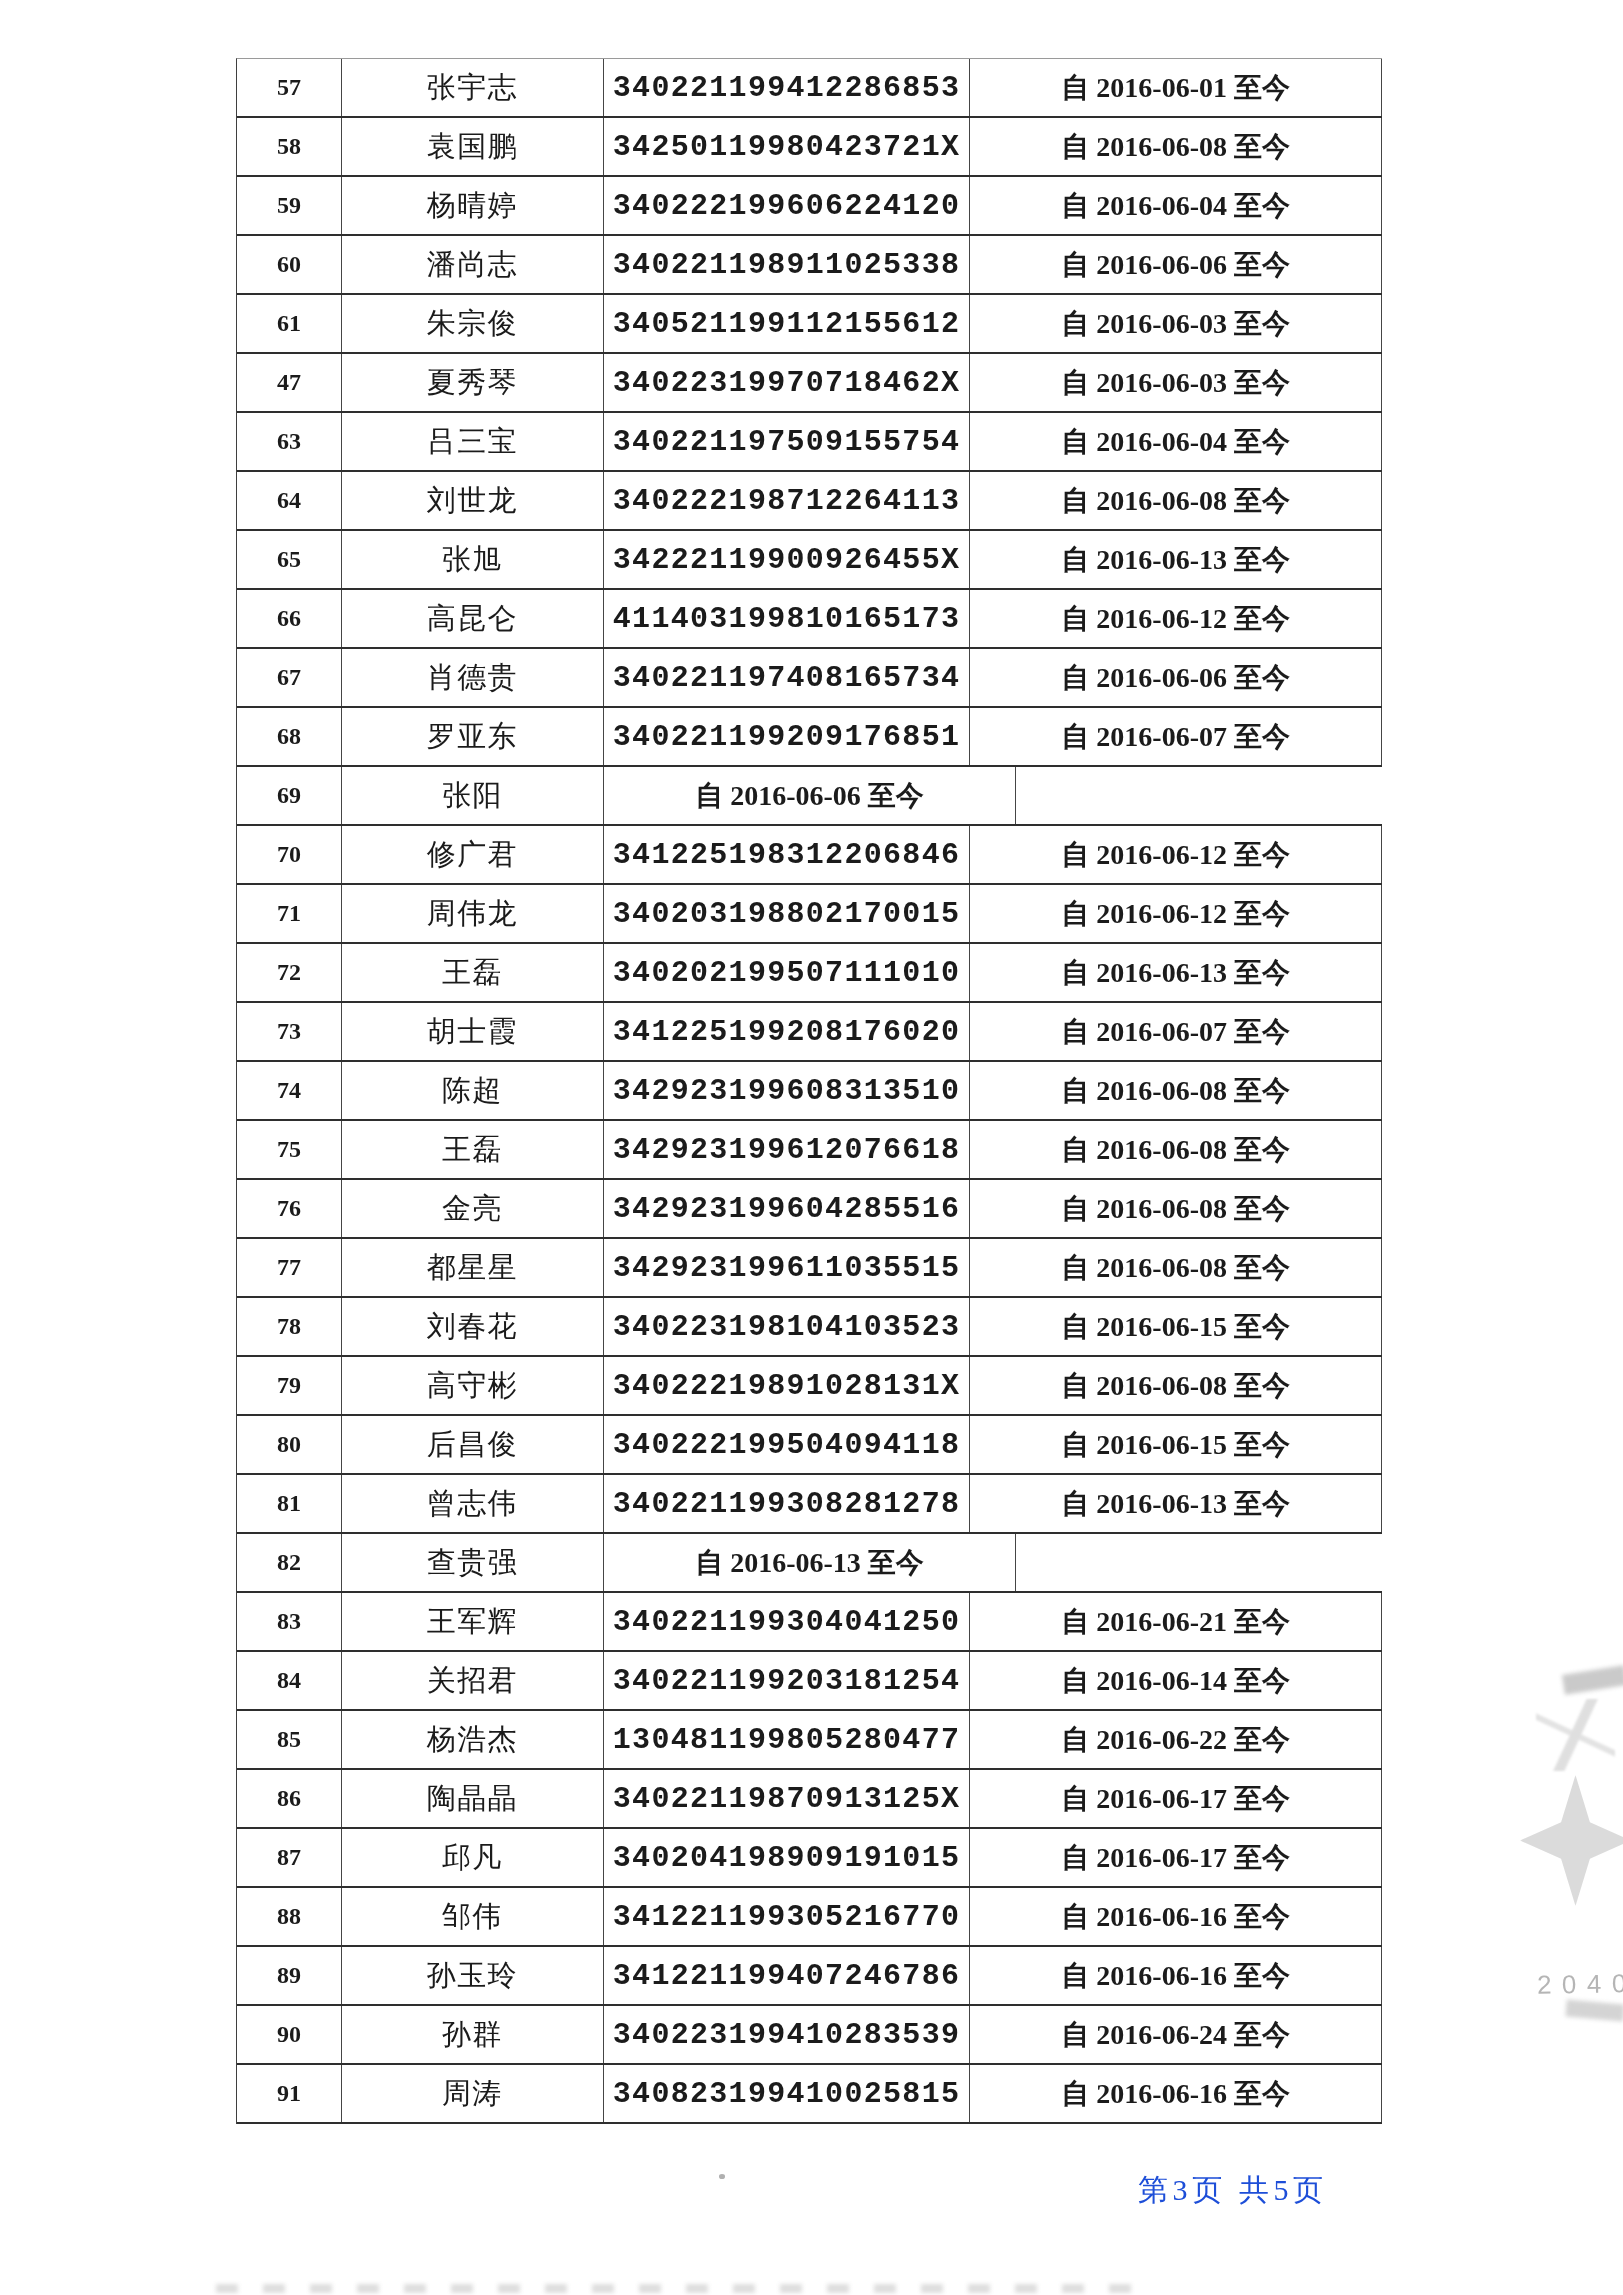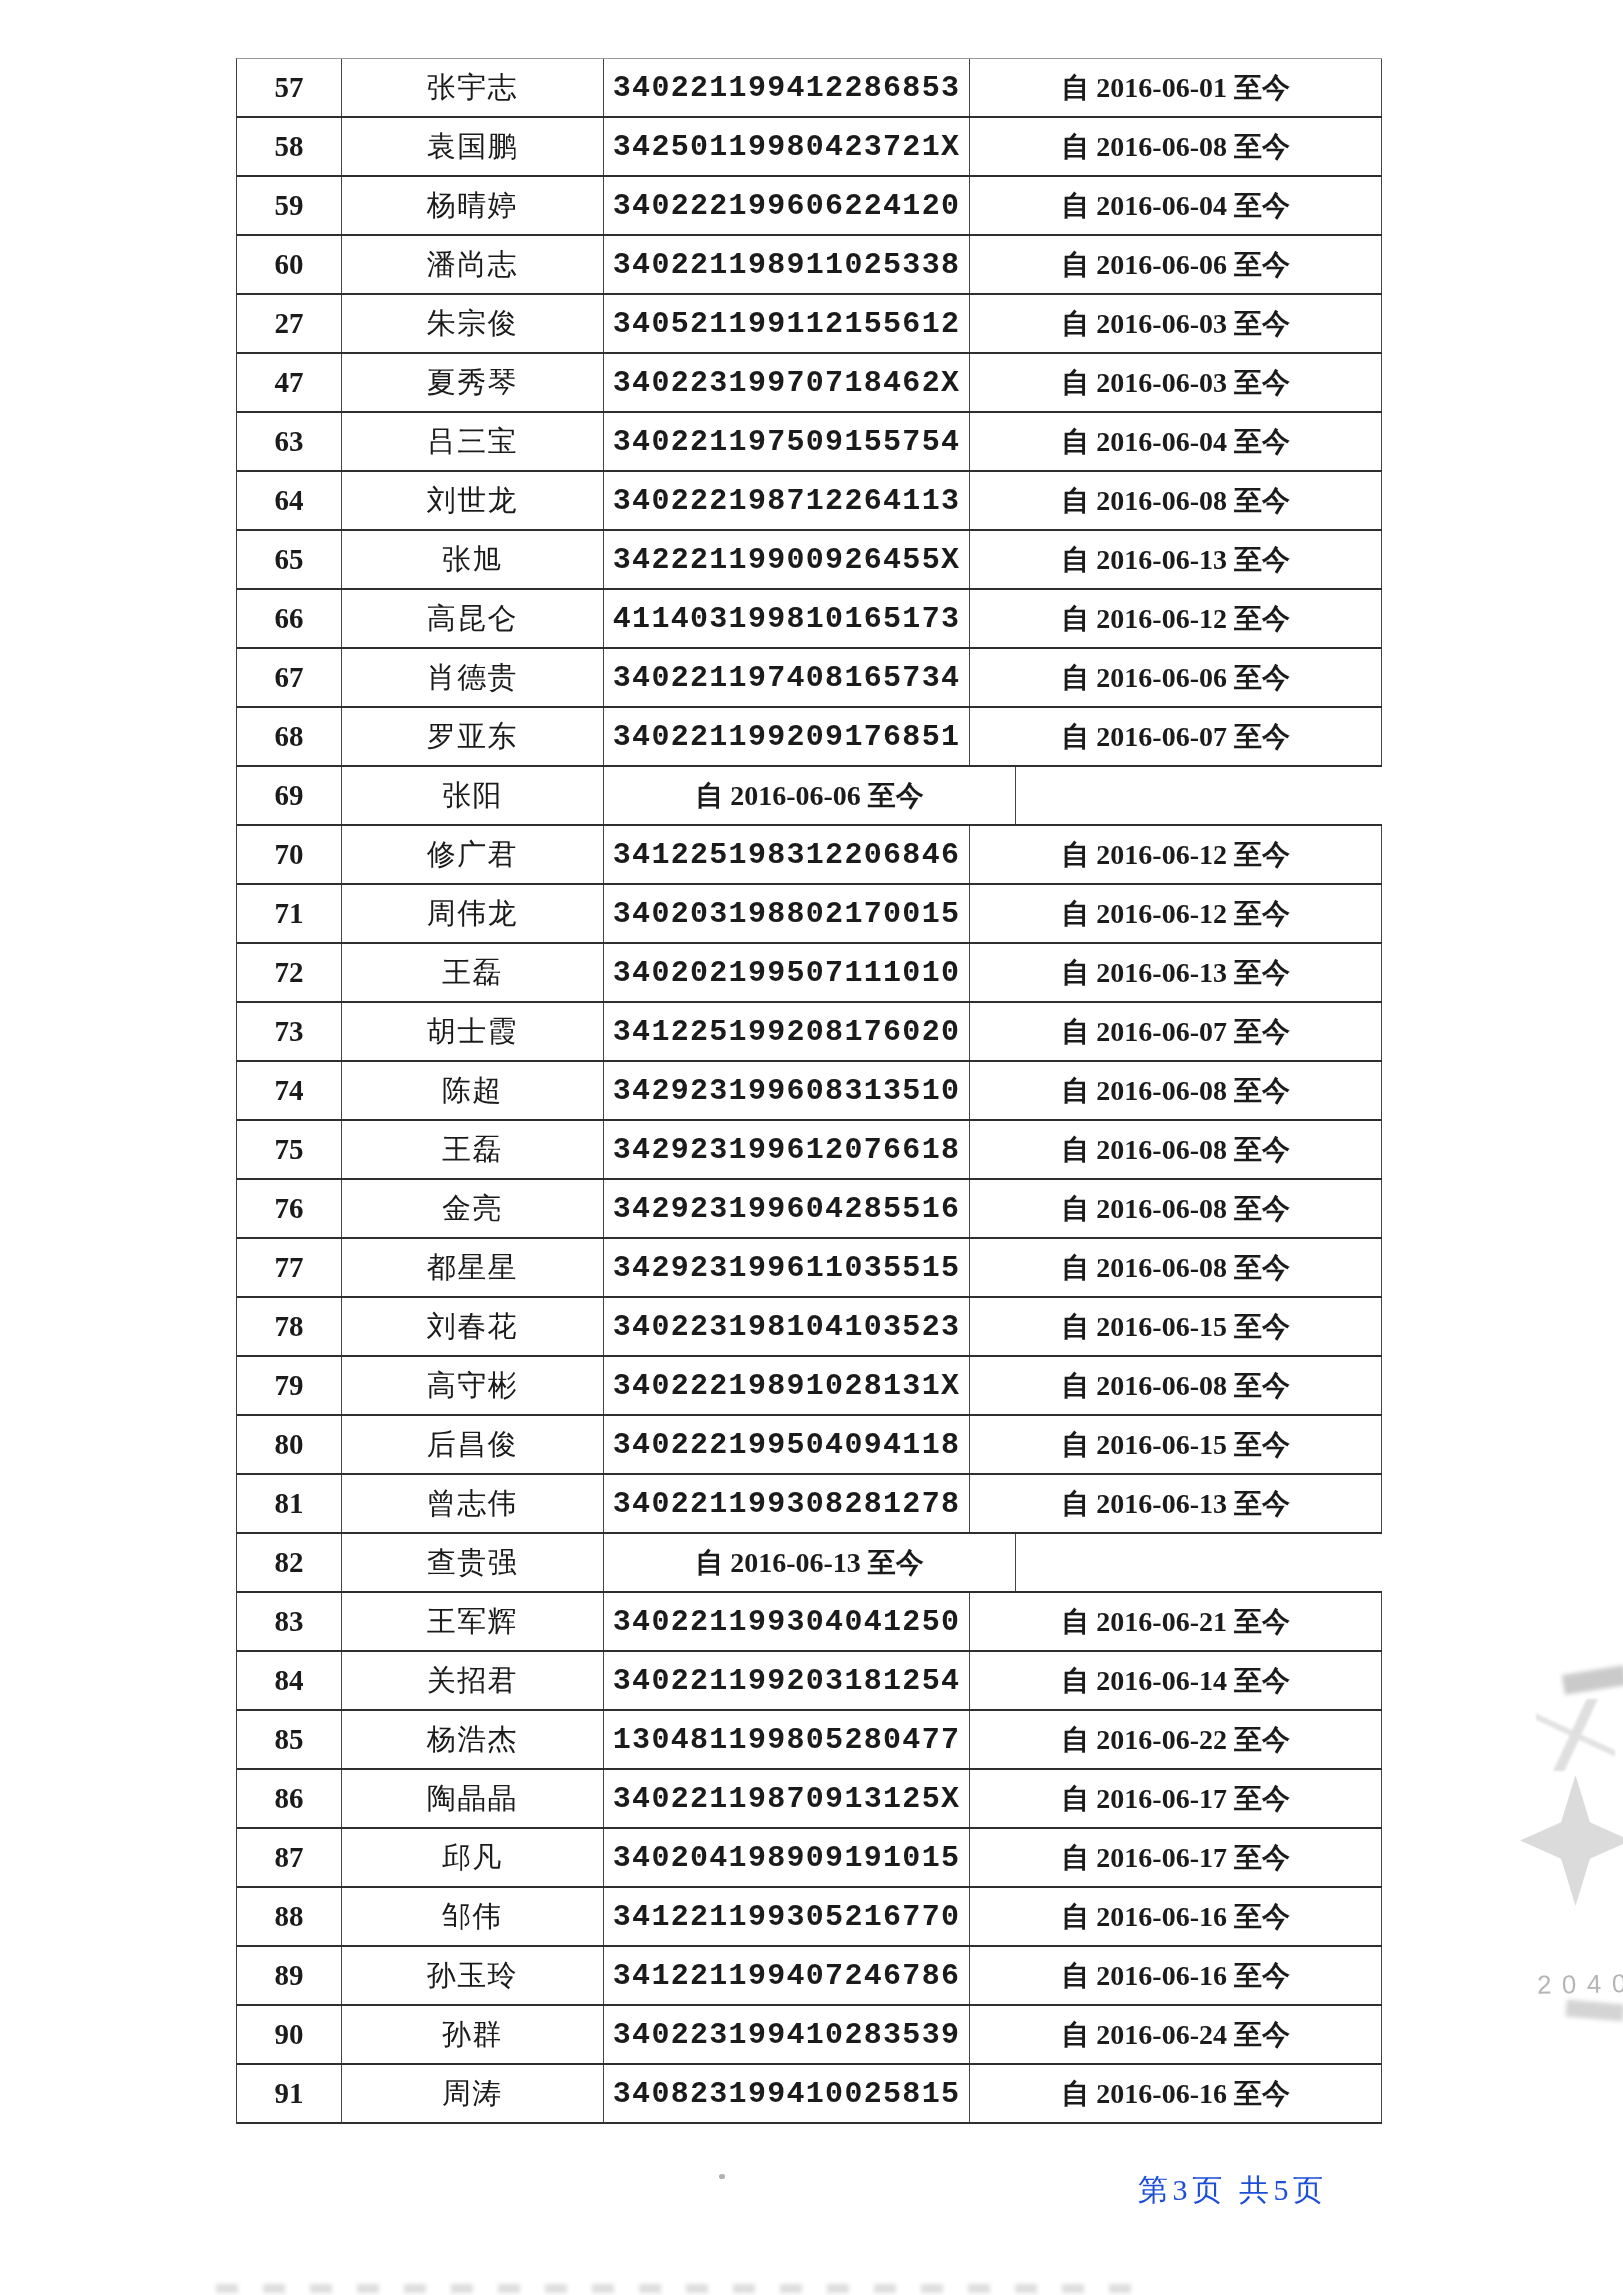--- a/index.html
+++ b/index.html
@@ -25,21 +25,21 @@
     border-bottom:2px solid #2e2e2e;
   }
   .cell{
     box-sizing:border-box;
     border-right:1.3px solid #454545;
     display:flex;align-items:center;justify-content:center;
     color:#1b1b1b;
     white-space:nowrap;
     overflow:hidden;
   }
-  .c-no{width:105px;font-size:29px;font-weight:bold;}
+  .c-no{width:105px;font-size:24px;font-weight:bold;}
   .c-name{width:262px;font-size:29px;letter-spacing:1.3px;}
   .c-id{width:367px;font-size:30px;font-weight:bold;letter-spacing:1.3px;font-family:Liberation Mono, monospace;}
   .c-period{width:412px;font-size:28px;font-weight:600;}
   
   .footer{
     position:absolute;
     left:1138px;top:2170px;
     font-size:30px;
     letter-spacing:4.6px;
     color:#1d4ed8;
@@ -120,21 +120,21 @@
       </div>
 
       <div class="row">
         <div class="cell c-no">60</div>
         <div class="cell c-name">潘尚志</div>
         <div class="cell c-id">340221198911025338</div>
         <div class="cell c-period">自 2016-06-06 至今</div>
       </div>
 
       <div class="row">
-        <div class="cell c-no">27</div>
+        <div class="cell c-no">61</div>
         <div class="cell c-name">朱宗俊</div>
         <div class="cell c-id">340521199112155612</div>
         <div class="cell c-period">自 2016-06-03 至今</div>
       </div>
 
       <div class="row">
         <div class="cell c-no">47</div>
         <div class="cell c-name">夏秀琴</div>
         <div class="cell c-id">34022319970718462X</div>
         <div class="cell c-period">自 2016-06-03 至今</div>

